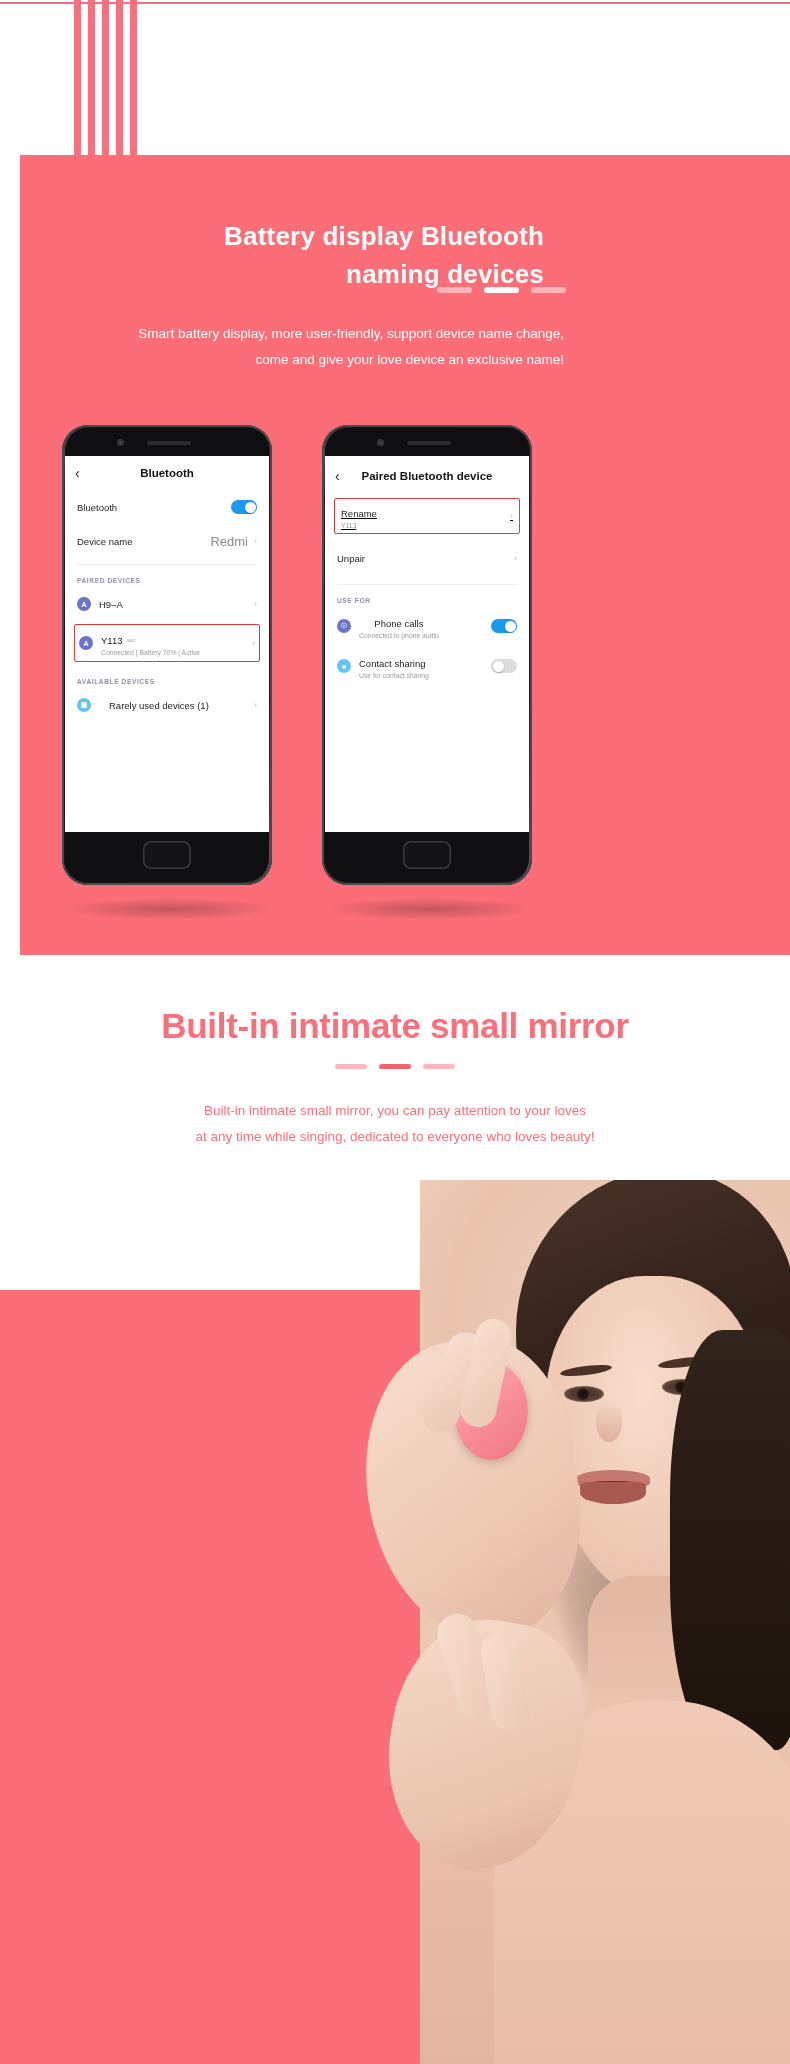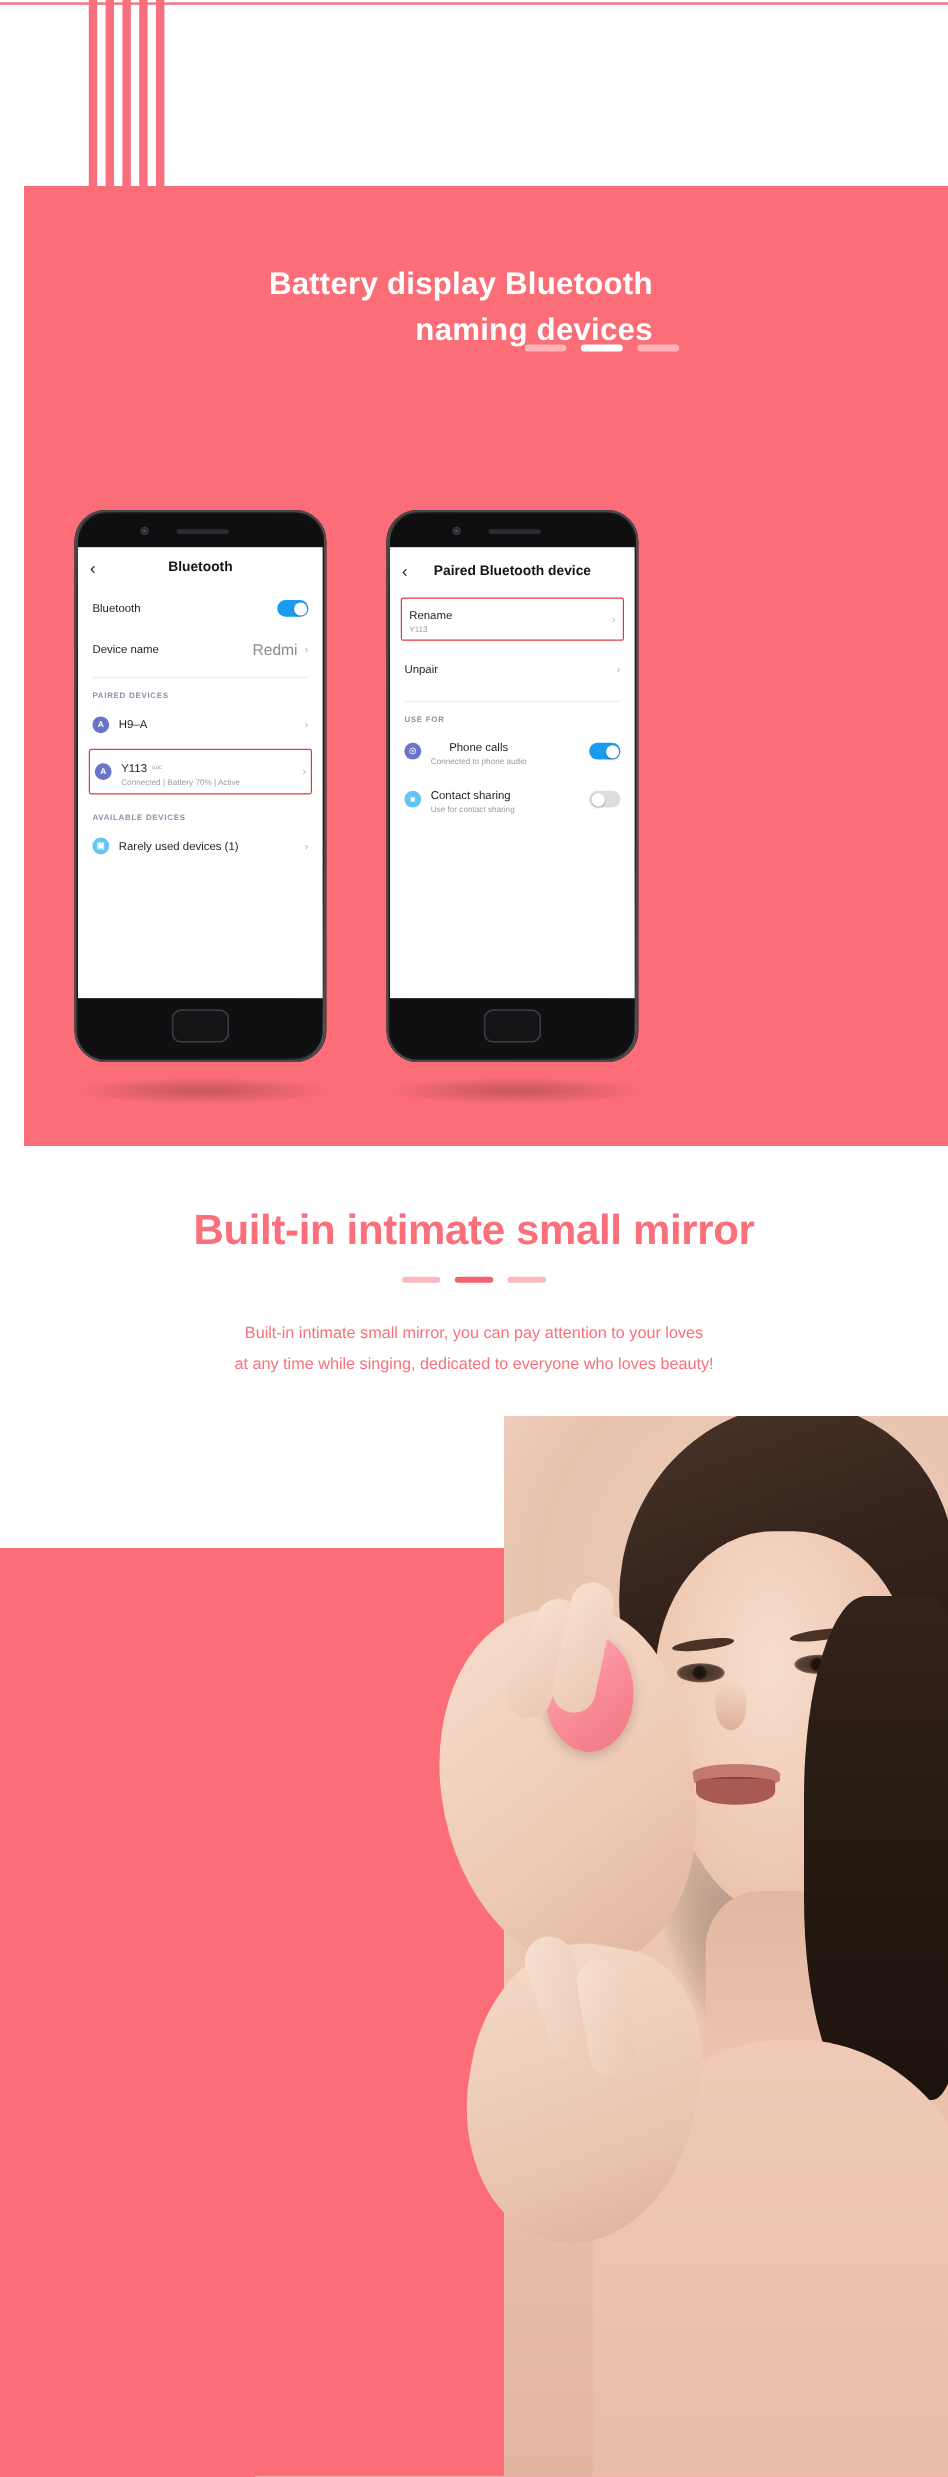--- a/index.html
+++ b/index.html
@@ -224,20 +224,24 @@
     <span>Battery display Bluetooth</span><br>
     <span>naming devices</span>
   </div>
 
   <div id="hero-dashes">
     <span class="dash w1"></span>
     <span class="dash w2"></span>
     <span class="dash w3"></span>
   </div>
 
+  <div id="hero-sub">
+    <span>Smart battery display, more user-friendly, support device name change,</span><br>
+    <span>come and give your love device an exclusive name!</span>
+  </div>
 </div>
 
 <div class="phone-shadow" style="left:62px;top:898px;width:215px;"></div>
 <div class="phone" style="left:62px;top:425px;">
   <div class="phone-inner">
     <div class="phone-top">
       <span class="cam"></span>
       <span class="speaker"></span>
     </div>
 
@@ -276,21 +280,21 @@
           <span>
             <span class="rlabel">Y113</span><span class="badge-sm">aac</span>
             <div class="rsub">Connected | Battery 70% | Active</div>
           </span>
           <span class="chev" style="margin-left:auto;">›</span>
         </div>
       </div>
 
       <div class="sec-head" style="margin-top:16px;">AVAILABLE DEVICES</div>
 
-      <div class="row" style="min-height:32px;margin-top:4px;">
+      <div class="row" style="min-height:32px;margin-top:4px;gap:10px;">
         <span class="dev-icon lite">▣</span>
         <span class="rlabel">Rarely used devices (1)</span>
         <span class="chev" style="margin-left:auto;">›</span>
       </div>
     </div>
 
     <div class="phone-bottom">
       <span class="home-btn"></span>
     </div>
   </div>
@@ -304,21 +308,21 @@
       <span class="speaker"></span>
     </div>
 
     <div class="phone-screen">
       <div class="nav" style="height:40px;">
         <span class="back">‹</span>
         <span class="nav-title">Paired Bluetooth device</span>
       </div>
 
       <div class="hl-box" style="margin-top:2px;">
-        <div class="row" style="min-height:34px;padding:0 6px;">
+        <div class="row" style="min-height:34px;padding:0 6px;text-decoration:underline;">
           <span>
             <span class="rlabel">Rename</span>
             <div class="rsub">Y113</div>
           </span>
           <span class="chev" style="margin-left:auto;">›</span>
         </div>
       </div>
 
       <div class="row" style="min-height:36px;margin-top:6px;">
         <span class="rlabel">Unpair</span>

